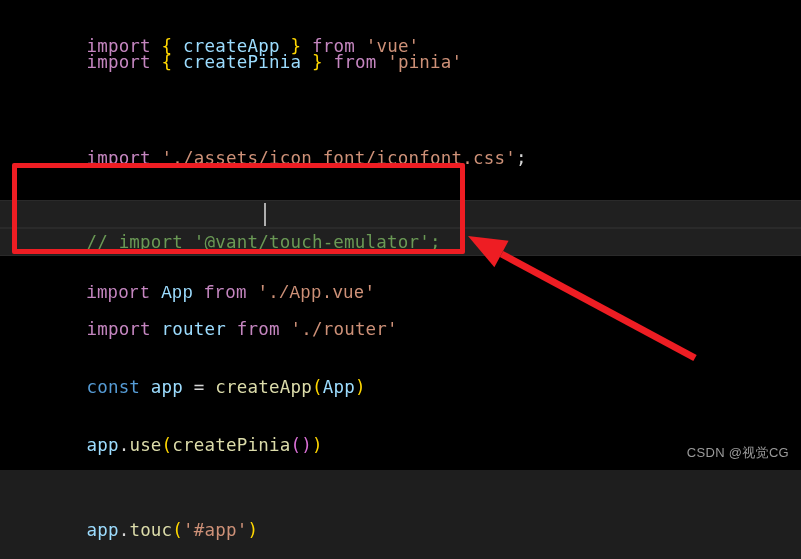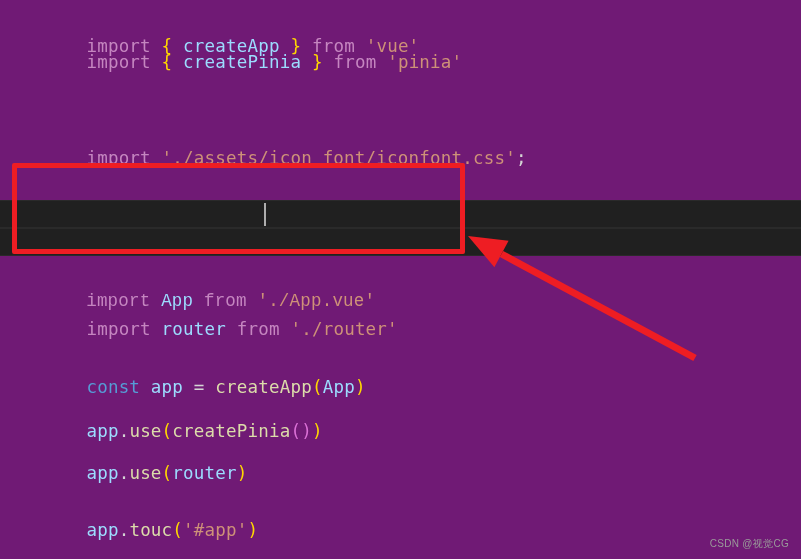--- a/index.html
+++ b/index.html
@@ -4,22 +4,22 @@
 <style>
   * { margin:0; padding:0; box-sizing:border-box; }
   html, body {
     width:801px; height:559px;
     background:#1e1e1e;
     overflow:hidden;
     font-family:"DejaVu Sans Mono","Liberation Mono",monospace;
   }
   #editor {
     position:relative;
-    width:801px; height:559px;
-    background:#701a75;
+    width:801px; height:470px;
+    background:#000000;
   }
   .code-area {
     position:absolute;
     left:0; top:0;
     width:801px; height:559px;
   }
   .line {
     position:absolute;
     left:22px;
     height:28px;
@@ -74,21 +74,21 @@
     width:801px; height:559px;
     pointer-events:none;
   }
 
   
   #watermark {
     position:absolute;
     right:12px;
     bottom:8px;
     font-family:"Liberation Sans","DejaVu Sans",sans-serif;
-    font-size:10px;
+    font-size:13px;
     color:#9a9a9a;
     letter-spacing:0.3px;
   }
 </style>
 </head>
 <body>
 
 <div id="editor">
 
   <div class="line-band" style="top:200px;"></div>
@@ -103,40 +103,40 @@
     <div class="line" style="top:20px;">
       <span class="kw-import">import</span><span> </span><span class="brace">{</span><span> </span><span class="ident">createPinia</span><span> </span><span class="brace">}</span><span> </span><span class="kw-import">from</span><span> </span><span class="str">'pinia'</span>
     </div>
 
 
     <div class="line" style="top:116px;">
       <span class="kw-import">import</span><span> </span><span class="str">'./assets/icon_font/iconfont.css'</span><span class="punct">;</span>
     </div>
 
 
+    <div class="line" style="top:200px;">
+      <span class="comment">// import '@vant/touc</span><span class="comment">h-emulator';</span>
+    </div>
 
-    <div class="line" style="top:259px;font-family:Liberation Mono, monospace;">
+    <div class="line" style="top:251px;font-family:Liberation Mono, monospace;">
       <span class="kw-import">import</span><span> </span><span class="ident">App</span><span> </span><span class="kw-import">from</span><span> </span><span class="str">'./App.vue'</span>
     </div>
 
     <div class="line" style="top:345px;">
       <span class="kw-const">const</span><span> </span><span class="ident">app</span><span> </span><span class="op">=</span><span> </span><span class="func">createApp</span><span class="paren-y">(</span><span class="ident">App</span><span class="paren-y">)</span>
     </div>
 
     <div class="line" style="top:287px;">
       <span class="kw-import">import</span><span> </span><span class="ident">router</span><span> </span><span class="kw-import">from</span><span> </span><span class="str">'./router'</span>
     </div>
 
-    <div class="line" style="top:389px;">
+    <div class="line" style="top:403px;">
       <span class="ident">app</span><span class="punct">.</span><span class="func">use</span><span class="paren-y">(</span><span class="func">createPinia</span><span class="paren-m">(</span><span class="paren-m">)</span><span class="paren-y">)</span>
     </div>
 
-    <div class="line" style="top:431px;">
-      <span class="ident">app</span><span class="punct">.</span><span class="func">use</span><span class="paren-y">(</span><span class="ident">router</span><span class="paren-y">)</span>
-    </div>
 
     <div class="line" style="top:488px;">
       <span class="ident">app</span><span class="punct">.</span><span class="func">touc</span><span class="paren-y">(</span><span class="str">'#app'</span><span class="paren-y">)</span>
     </div>
 
   </div>
 
   <div id="caret" style="left: 264px; top: 203px; height: 23px; background: rgb(174, 174, 174);"></div>
 
   <div id="red-box" style="left: 12px; top: 163px; width: 453px; height: 91px; border-color: rgb(238, 29, 35); border-width: 5px;"></div>

